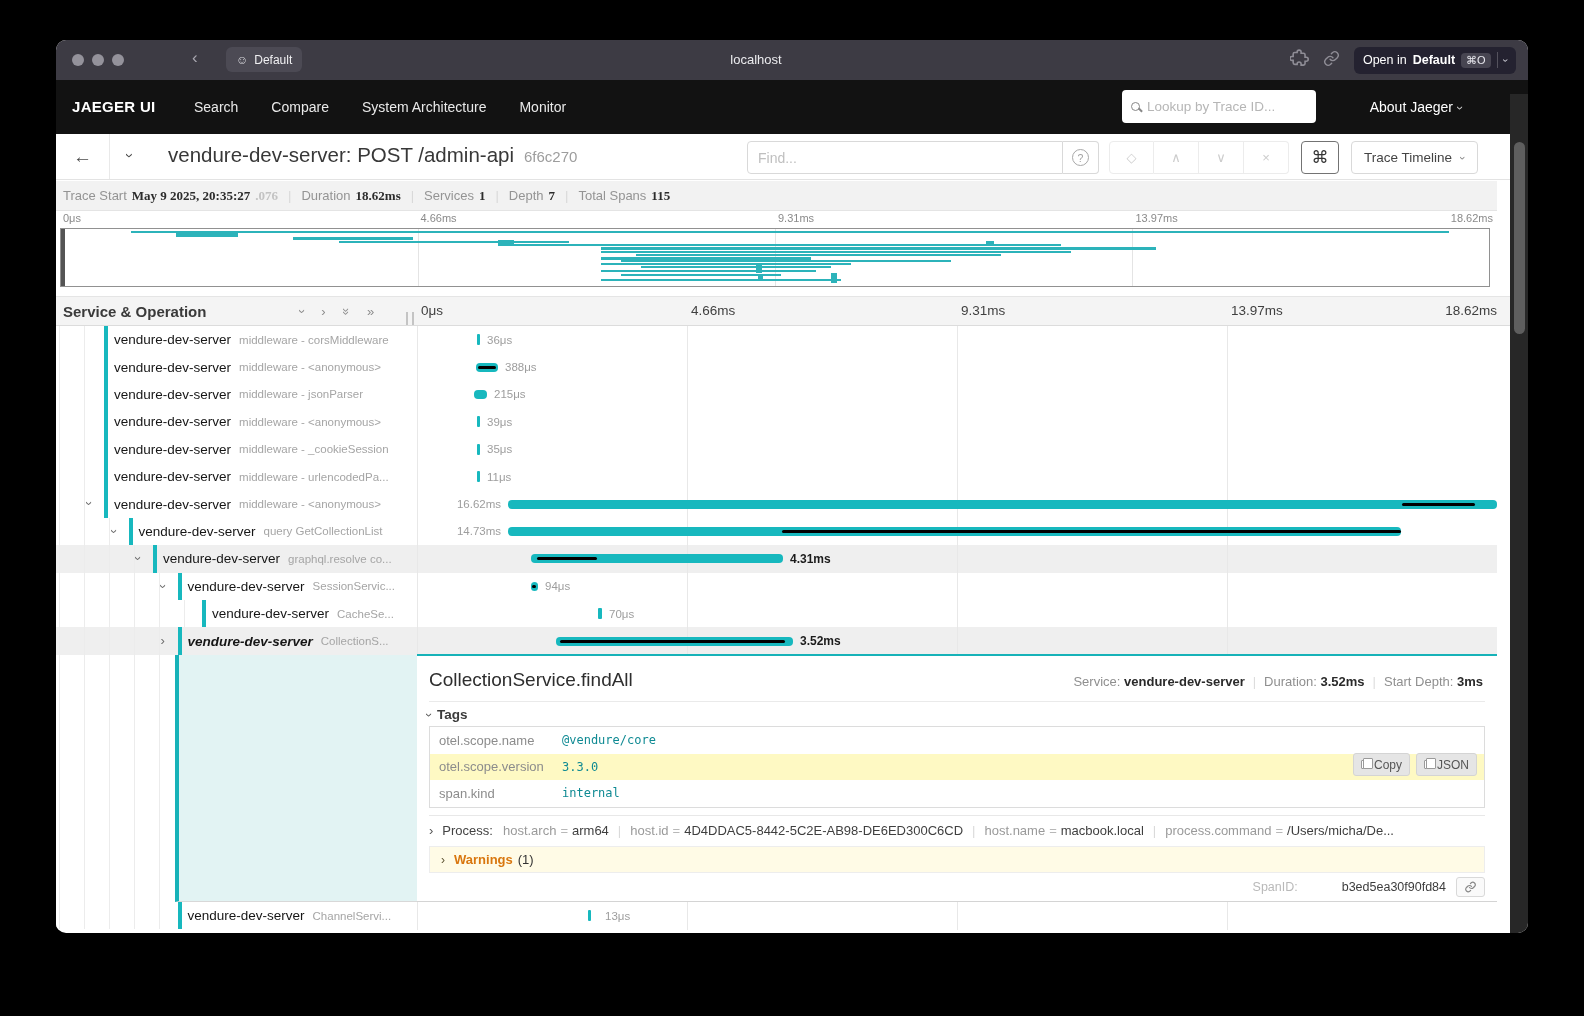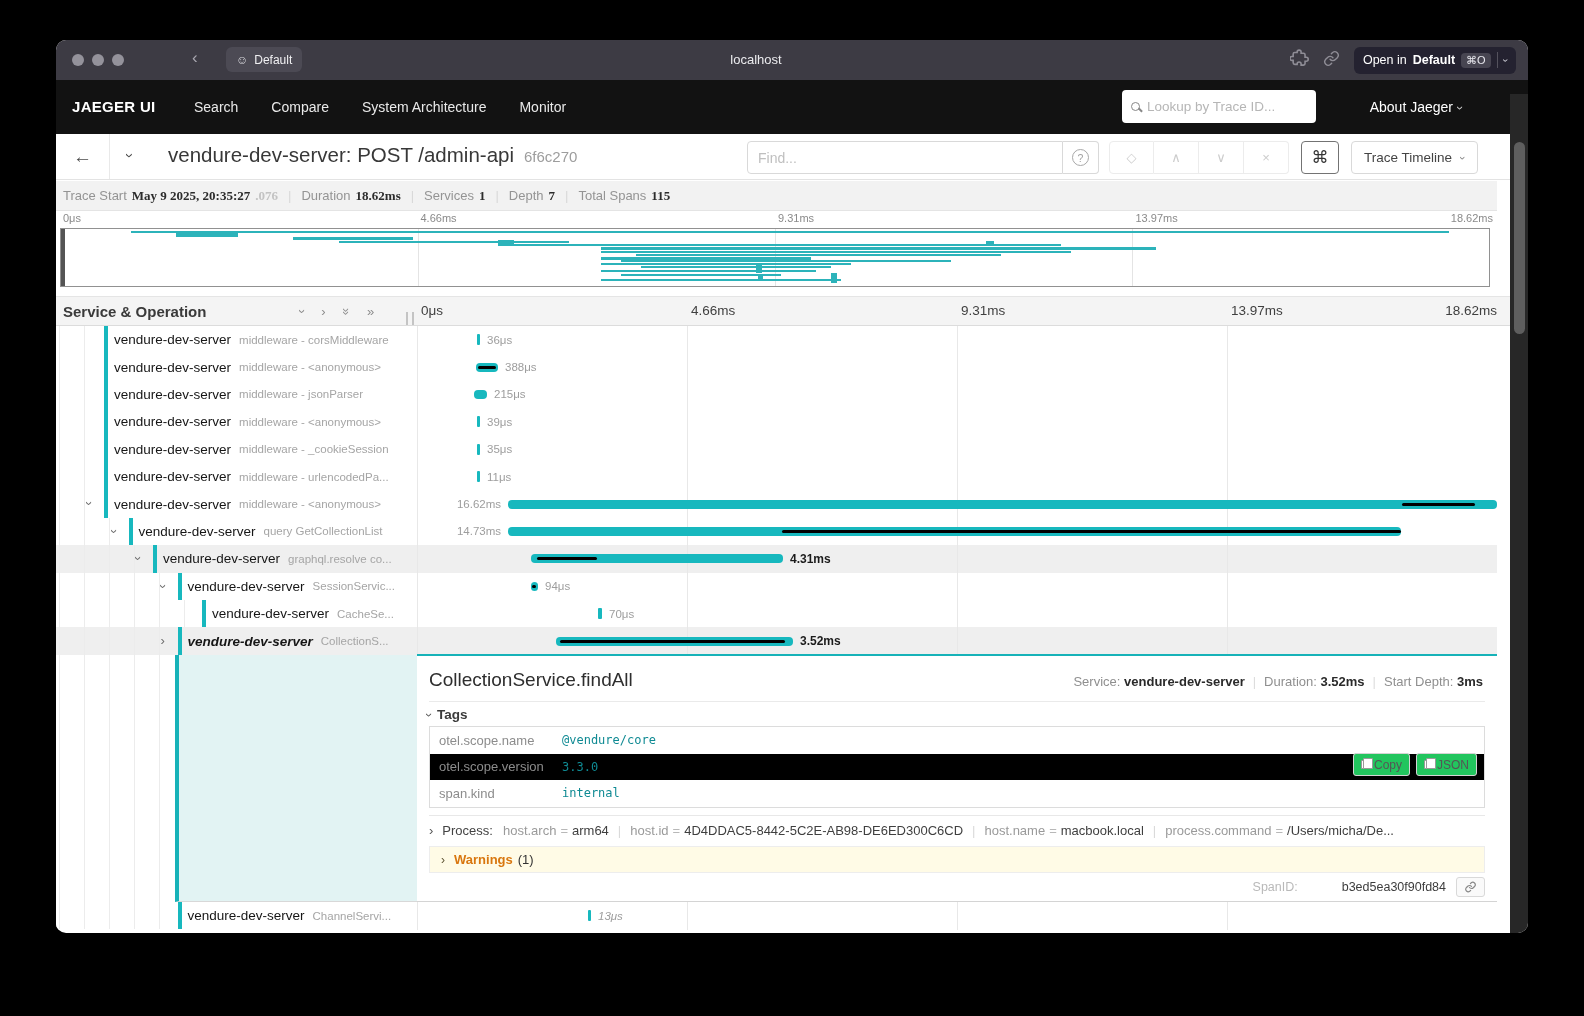--- a/index.html
+++ b/index.html
@@ -101,25 +101,25 @@
   .detail { position:absolute; left:361px; top:614px; width:1080px; height:248px; background:#fff; border-top:2px solid #16b2b8; border-bottom:1px solid #d4d4d4; }
   .dtitle { position:absolute; left:12px; top:13px; font-size:19px; color:#2e2e2e; font-weight:500; }
   .dmeta { position:absolute; right:14px; top:18px; font-size:13px; color:#8f8f8f; white-space:nowrap; }
   .dmeta b { color:#2a2a2a; }
   .dmeta .pipe { color:#ddd; margin:0 8px; }
   .dsep { position:absolute; left:12px; right:12px; top:45px; height:1px; background:#eaeaea; }
   .tags-head { position:absolute; left:10px; top:51px; font-size:13.5px; font-weight:700; color:#3a3a3a; }
   .tags-head .dchev { display:inline-block; transform:rotate(90deg); font-size:12px; color:#555; font-weight:400; margin-right:6px; }
   .tags-box { position:absolute; left:12px; top:70px; width:1056px; border:1px solid #dcdcdc; background:#fff; }
   .tag-row { display:flex; height:26.6px; align-items:center; font-size:13px; }
-  .tag-row.alt { background:#000000; }
+  .tag-row.alt { background:#fef9c3; }
   .tag-key { width:132px; padding-left:9px; color:#8c8c8c; flex:none; }
   .tag-val { font-family:"DejaVu Sans Mono", monospace; font-size:12px; color:#0f8a93; }
   .tagbtns { position:absolute; top:97px; right:20px; display:flex; gap:6px; z-index:2; }
-  .tbtn { height:23px; border:1px solid #d4d4d4; border-radius:3px; background:#22c55e; display:flex; align-items:center; padding:0 7px; font-size:12px; color:#555; gap:5px; }
+  .tbtn { height:23px; border:1px solid #d4d4d4; border-radius:3px; background:#e5e5e5; display:flex; align-items:center; padding:0 7px; font-size:12px; color:#555; gap:5px; }
   .cp { width:8px; height:9px; border:1px solid #9a9a9a; border-radius:1px; position:relative; background:#fff; }
   .cp::before { content:""; position:absolute; left:1.5px; top:-3.5px; width:8px; height:9px; border:1px solid #9a9a9a; border-radius:1px; background:#fff; }
   .process { position:absolute; left:12px; right:12px; top:159px; height:30px; border-top:1px solid #e8e8e8; display:flex; align-items:center; font-size:13px; color:#9a9a9a; white-space:nowrap; overflow:hidden; }
   .pr-chev { color:#555; font-size:13px; margin-right:9px; }
   .pr-label { font-weight:400; color:#434343; margin-right:10px; }
   .pr-key { color:#9a9a9a; }
   .pr-eq { color:#b8b8b8; margin:0 4px; }
   .pr-val { color:#3f3f3f; }
   .pr-pipe { color:#d9d9d9; margin:0 9px; }
   .warnbox { position:absolute; left:12px; right:12px; top:190px; height:27px; background:#fffbe6; border:1px solid #ededed; display:flex; align-items:center; padding-left:11px; font-size:13px; }
@@ -495,21 +495,21 @@
             <div class="guide" style="left: 78px;"></div>
             <div class="guide" style="left: 103px;"></div>
             <div class="chip" style="left: 121.5px;"></div>
             <div class="nm" style="left: 131.5px;">
               <span class="svc">vendure-dev-server</span>
               <span class="op">ChannelServi...</span>
             </div>
           </div>
           <div class="rowtl">
             <div class="bar tickbar" style="left: 171px; width: 3px;"></div>
-            <div class="blabel" style="left: 181px; font-style: italic;">13μs</div>
+            <div class="blabel" style="left: 188px;">13μs</div>
           </div>
         </div>
         <div class="tgrid" style="left: 361px;"></div>
         <div class="tgrid" style="left: 631px;"></div>
         <div class="tgrid" style="left: 901px;"></div>
         <div class="tgrid" style="left: 1171px;"></div>
       </div>
 
     <div class="dguides" id="dguides">
         <div class="guide" style="left: 3px; top: 0px; bottom: 0px;"></div>

